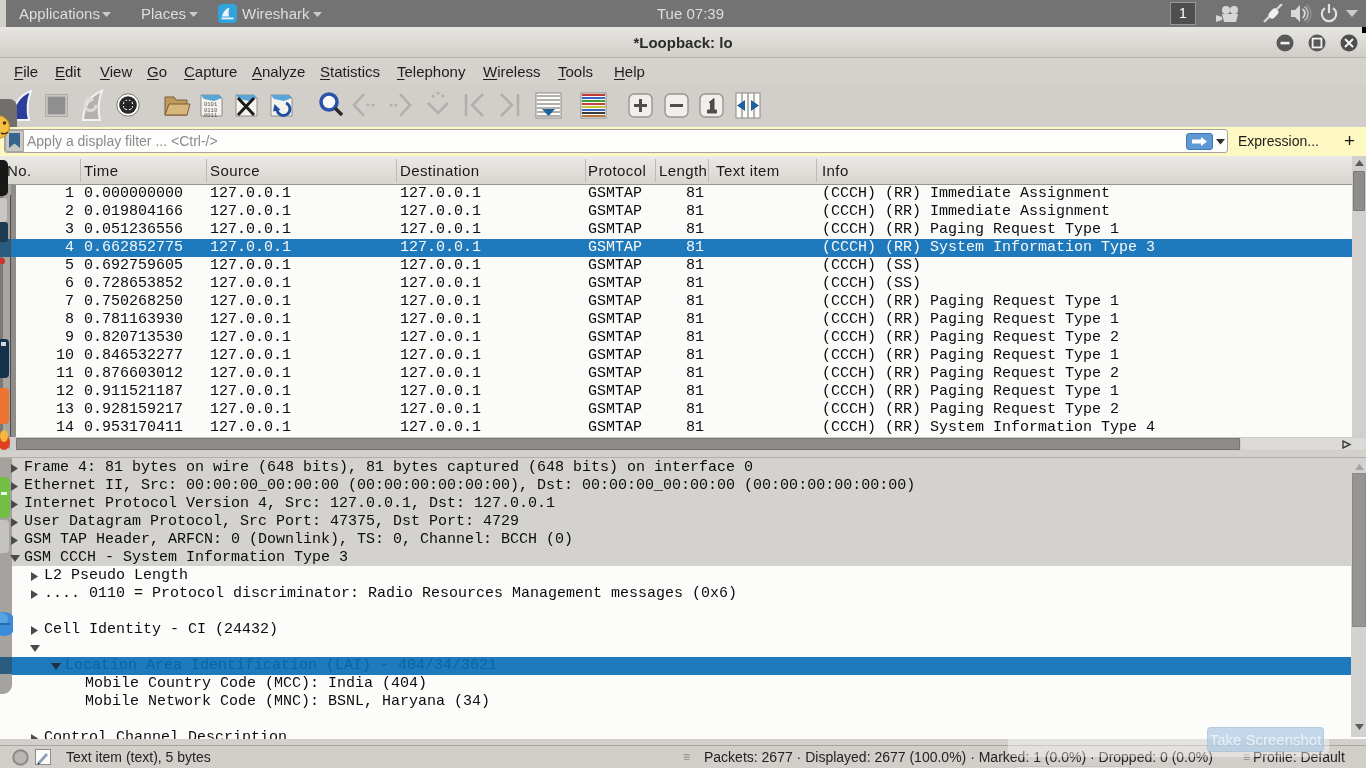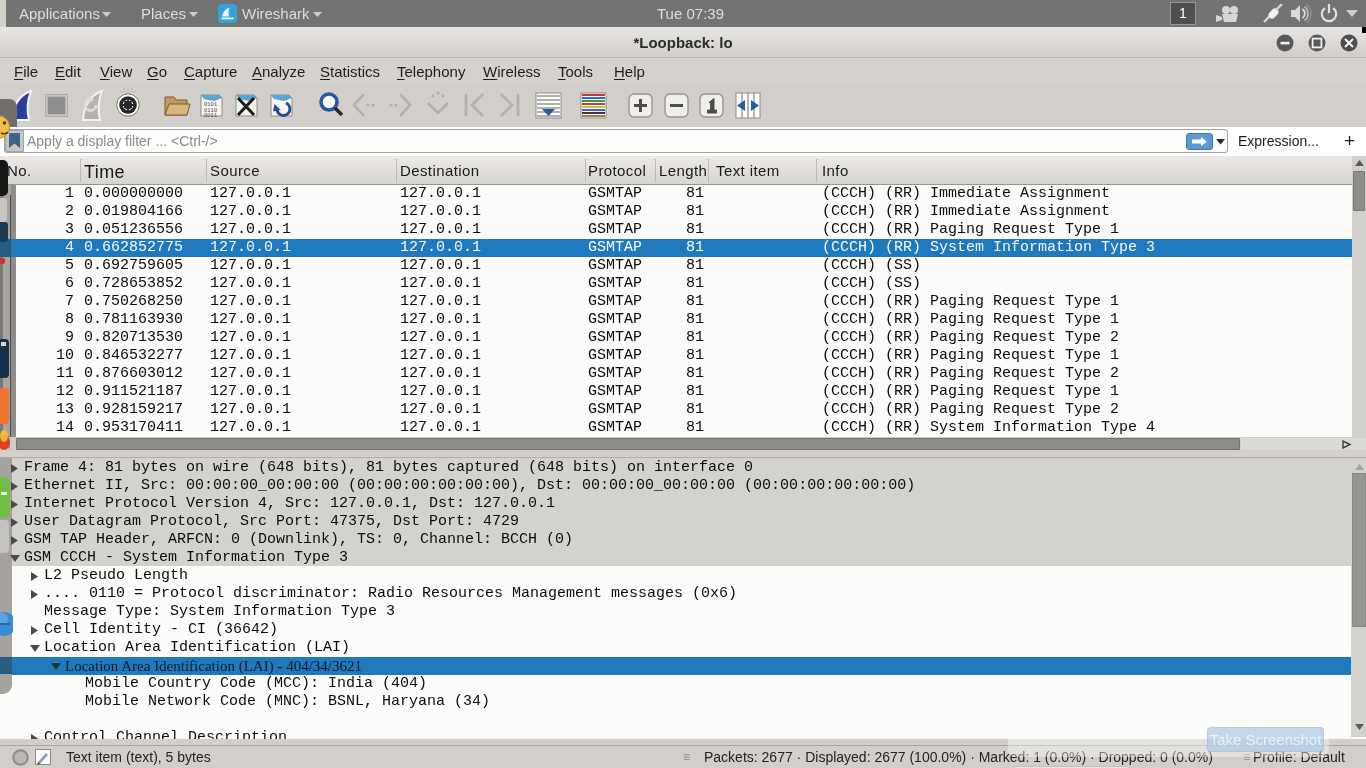--- a/index.html
+++ b/index.html
@@ -203,41 +203,41 @@
   <g>
     <rect x="736" y="8" width="24" height="25" fill="#fbfbfa" stroke="#8e8c88" stroke-width="1"></rect>
     <path d="M742 8 L742 33 M748 8 L748 33 M754 8 L754 33" stroke="#9a9894" stroke-width="1.4"></path>
     <path d="M737 20.5 L745 15 L745 26 Z" fill="#1f5f9e"></path>
     <path d="M759 20.5 L751 15 L751 26 Z" fill="#1f5f9e"></path>
   </g>
 </svg>
 
 </div>
 
-<div class="a" style="left:0;top:127px;width:1366px;height:29px;background:#ffffff;">
+<div class="a" style="left:0;top:127px;width:1366px;height:29px;background:#fef9c3;">
   <div class="a" style="left:4px;top:2px;width:1224px;height:24px;background:#fdfdfc;border:1px solid #a5a3a0;border-radius:3px;box-sizing:border-box;"></div>
   <div class="a" style="left:5px;top:3px;width:19px;height:22px;background:#c9c6c2;border:1px solid #a5a3a0;border-radius:2px 0 0 2px;box-sizing:border-box;"></div>
   <svg class="a" style="left:9px;top:6px;" width="12" height="16">
         <path d="M0 0 H11 V15 L5.5 10.5 L0 15 Z" fill="#39648c"></path>
       </svg>
   <span class="a" style="left:27px;top:6px;font-size:14px;color:#8b8b8b;">Apply a display filter ... &lt;Ctrl-/&gt;</span>
   <div class="a" style="left:1186px;top:6px;width:27px;height:17px;background:#5e99d4;border:1px solid #3f7ab3;border-radius:3px;box-sizing:border-box;"></div>
   <svg class="a" style="left:1192px;top:10px;" width="16" height="9">
         <path d="M0 2.5 H9 V0 L15 4.5 L9 9 V6.5 H0 Z" fill="#ffffff"></path>
       </svg>
   <svg class="a" style="left:1216px;top:12px;" width="9" height="6">
         <path d="M0 0 L9 0 L4.5 5.5 Z" fill="#2c2c2c"></path>
       </svg>
   <span class="a" style="left:1238px;top:6px;font-size:14px;color:#1c1c1c;">Expression...</span>
   <span class="a" style="left:1344px;top:3px;font-size:19px;color:#1c1c1c;">+</span>
 </div>
 
 <div class="a" style="left:0;top:156px;width:1366px;height:29px;background:linear-gradient(#eceae6,#d8d5d0);border-bottom:1px solid #96948f;box-sizing:border-box;">
 <span class="a" style="left:7px;top:6px;font-size:15px;color:#1a1a1a;letter-spacing:0.4px;">No.</span>
-<span class="a" style="left:84px;top:6px;font-size:18px;color:#1a1a1a;letter-spacing:0.4px;">Time</span>
+<span class="a" style="left:84px;top:6px;font-size:15px;color:#1a1a1a;letter-spacing:0.4px;">Time</span>
 <span class="a" style="left:210px;top:6px;font-size:15px;color:#1a1a1a;letter-spacing:0.4px;">Source</span>
 <span class="a" style="left:400px;top:6px;font-size:15px;color:#1a1a1a;letter-spacing:0.4px;">Destination</span>
 <span class="a" style="left:588px;top:6px;font-size:15px;color:#1a1a1a;letter-spacing:0.4px;">Protocol</span>
 <span class="a" style="left:659px;top:6px;font-size:15px;color:#1a1a1a;letter-spacing:0.4px;text-align:center;">Length</span>
 <span class="a" style="left:716px;top:6px;font-size:15px;color:#1a1a1a;letter-spacing:0.4px;">Text item</span>
 <span class="a" style="left:822px;top:6px;font-size:15px;color:#1a1a1a;letter-spacing:0.4px;">Info</span>
 <div class="a" style="left:80px;top:3px;width:1px;height:23px;background:#bcbab6;"></div>
 <div class="a" style="left:206px;top:3px;width:1px;height:23px;background:#bcbab6;"></div>
 <div class="a" style="left:396px;top:3px;width:1px;height:23px;background:#bcbab6;"></div>
 <div class="a" style="left:585px;top:3px;width:1px;height:23px;background:#bcbab6;"></div>
@@ -425,34 +425,32 @@
       </svg>
 <span class="a mono" style="left:24px;top:91px;color:#0c0c0c;">GSM CCCH - System Information Type 3</span>
 <svg class="a" style="left:31px;top:114px;z-index:24;" width="8" height="9">
         <path d="M0 0 L7 4.5 L0 9 Z" fill="#4a4a4a"></path>
       </svg>
 <span class="a mono" style="left:44px;top:109px;color:#0c0c0c;">L2 Pseudo Length</span>
 <svg class="a" style="left:31px;top:132px;z-index:24;" width="8" height="9">
         <path d="M0 0 L7 4.5 L0 9 Z" fill="#4a4a4a"></path>
       </svg>
 <span class="a mono" style="left:44px;top:127px;color:#0c0c0c;">.... 0110 = Protocol discriminator: Radio Resources Management messages (0x6)</span>
-<span class="a mono" style="left:44px;top:145px;color:#0c0c0c;">Message Type: System Information Type 3</span>
 <svg class="a" style="left:31px;top:168px;z-index:24;" width="8" height="9">
         <path d="M0 0 L7 4.5 L0 9 Z" fill="#4a4a4a"></path>
       </svg>
-<span class="a mono" style="left:44px;top:163px;color:#0c0c0c;">Cell Identity - CI (36642)</span>
+<span class="a mono" style="left:44px;top:163px;color:#0c0c0c;">Cell Identity - CI (24432)</span>
 <svg class="a" style="left:30px;top:187px;z-index:24;" width="10" height="8">
         <path d="M0 0 L10 0 L5 7 Z" fill="#4a4a4a"></path>
       </svg>
-<span class="a mono" style="left:44px;top:181px;color:#0c0c0c;">Location Area Identification (LAI)</span>
 <div class="a" style="left:0;top:199px;width:1351px;height:18px;background:#1e79bd;"></div>
 <svg class="a" style="left:51px;top:205px;z-index:24;" width="10" height="8">
         <path d="M0 0 L10 0 L5 7 Z" fill="#20303c"></path>
       </svg>
-<span class="a mono" style="left:65px;top:199px;color:#0f172a;font-family:Liberation Serif, serif;">Location Area Identification (LAI) - 404/34/3621</span>
+<span class="a mono" style="left:65px;top:199px;color:#0369a1;">Location Area Identification (LAI) - 404/34/3621</span>
 <span class="a mono" style="left:85px;top:217px;color:#0c0c0c;">Mobile Country Code (MCC): India (404)</span>
 <span class="a mono" style="left:85px;top:235px;color:#0c0c0c;">Mobile Network Code (MNC): BSNL, Haryana (34)</span>
 <svg class="a" style="left:31px;top:276px;z-index:24;" width="8" height="9">
         <path d="M0 0 L7 4.5 L0 9 Z" fill="#4a4a4a"></path>
       </svg>
 <span class="a mono" style="left:44px;top:271px;color:#0c0c0c;">Control Channel Description</span>
 </div>
 
 <div class="a" style="left:1351px;top:458px;width:15px;height:279px;background:#d4d2ce;">
   <svg class="a" style="left:4px;top:6px;" width="9" height="7">

